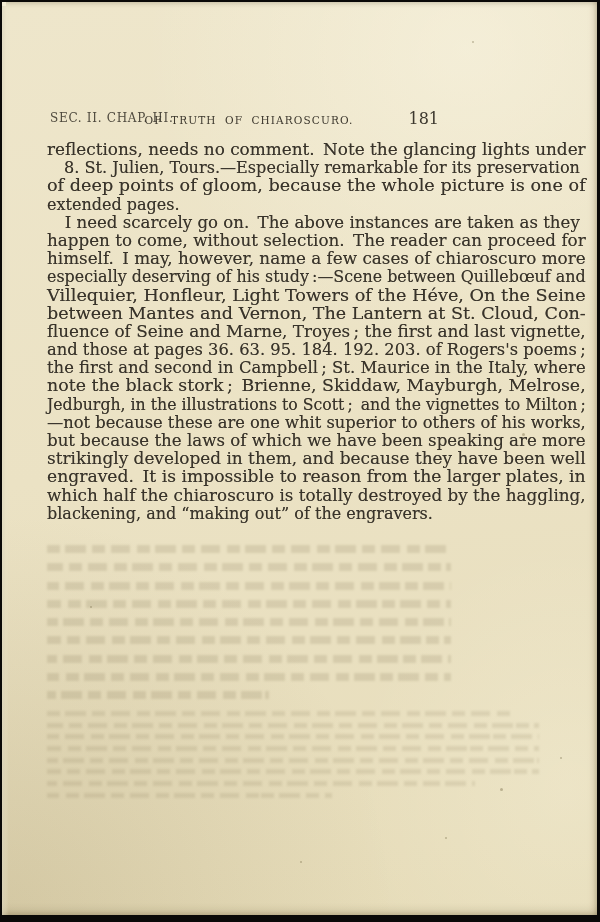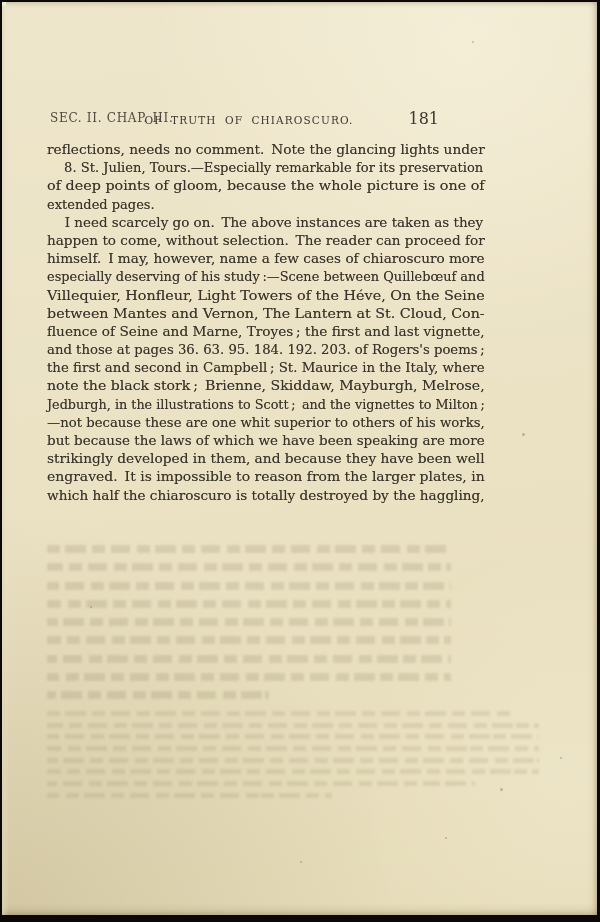--- a/index.html
+++ b/index.html
@@ -32,21 +32,21 @@
 
   
   .header{position:absolute;left:45px;top:106px;width:404px;height:19px;color:#3d382e;}
   .h-sec{position:absolute;left:3px;bottom:2px;font-size:12px;letter-spacing:.7px;color:#4f4a3e;white-space:pre;}
   .h-title{position:absolute;left:50%;transform:translateX(-50%);bottom:1px;font-size:10.5px;letter-spacing:1.1px;word-spacing:4px;white-space:pre;}
   .h-num{position:absolute;right:12px;bottom:-1px;font-size:16px;}
 
   
   .bodytext{
     position:absolute;left:45px;top:139px;width:404px;
-    color:#38332a;font-size:13px;
+    color:#38332a;font-size:16px;
   }
   .line{
     white-space:pre;width:max-content;max-width:none;
     height:18.2px;line-height:18.2px;
     transform-origin:0 50%;
     text-shadow:0 0 .5px rgba(56,51,42,.55);
   }
   .ind{padding-left:17px;}
 
   
@@ -91,20 +91,21 @@
       <div class="line" style="transform: scaleX(1.0504);">fluence of Seine and Marne, Troyes ; the first and last vignette,</div>
       <div class="line" style="transform: scaleX(1.0187);">and those at pages 36. 63. 95. 184. 192. 203. of Rogers's poems ;</div>
       <div class="line" style="transform: scaleX(1.0266);">the first and second in Campbell ; St. Maurice in the Italy, where</div>
       <div class="line" style="transform: scaleX(1.0861);">note the black stork ; Brienne, Skiddaw, Mayburgh, Melrose,</div>
       <div class="line" style="transform: scaleX(0.9826);">Jedburgh, in the illustrations to Scott ; and the vignettes to Milton ;</div>
       <div class="line" style="transform: scaleX(1.0179);">—not because these are one whit superior to others of his works,</div>
       <div class="line" style="transform: scaleX(1.0394);">but because the laws of which we have been speaking are more</div>
       <div class="line" style="transform: scaleX(1.0556);">strikingly developed in them, and because they have been well</div>
       <div class="line" style="transform: scaleX(1.0729);">engraved. It is impossible to reason from the larger plates, in</div>
       <div class="line" style="transform: scaleX(1.0482);">which half the chiaroscuro is totally destroyed by the haggling,</div>
+      <div class="line">blackening, and “making out” of the engravers.</div>
     </div>
 
   <div class="ghost g1">
       <div class="gl" style="width: 100%; background-position: 0px 0px;"></div>
       <div class="gl" style="width: 100%; background-position: -23px 0px;"></div>
       <div class="gl" style="width: 100%; background-position: -46px 0px;"></div>
       <div class="gl" style="width: 100%; background-position: -69px 0px;"></div>
       <div class="gl" style="width: 100%; background-position: -2px 0px;"></div>
       <div class="gl" style="width: 100%; background-position: -25px 0px;"></div>
       <div class="gl" style="width: 100%; background-position: -48px 0px;"></div>

